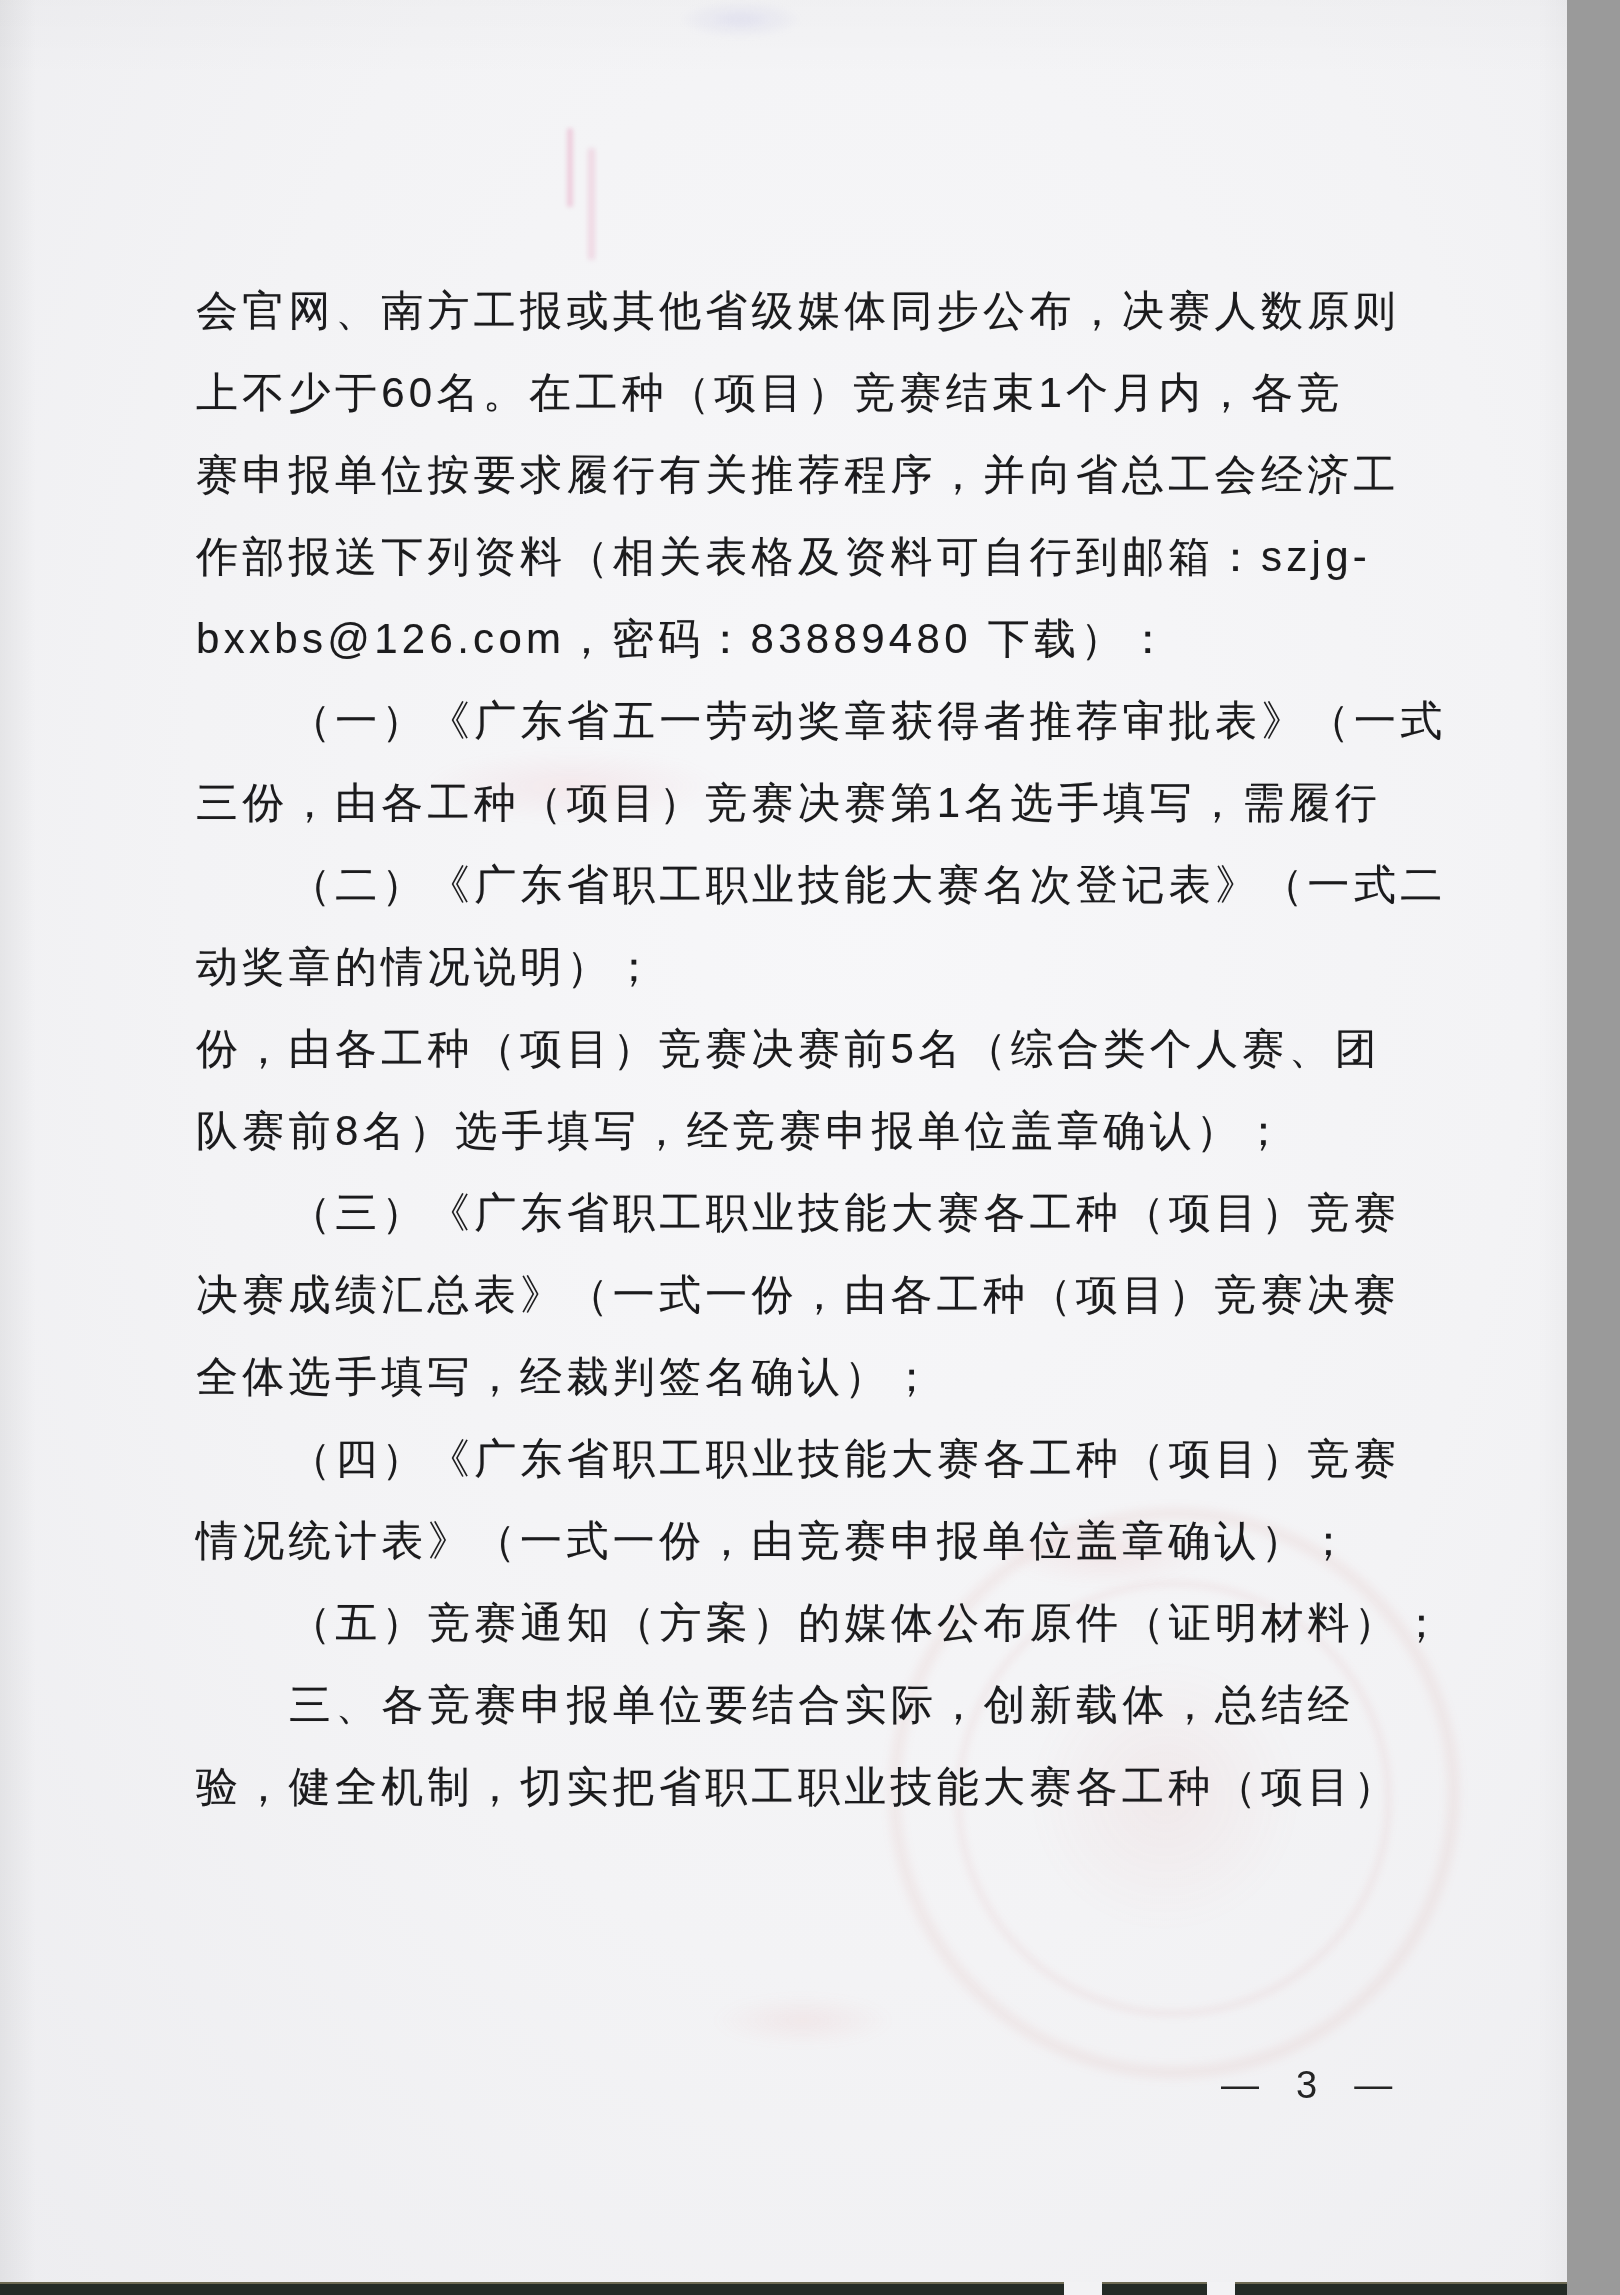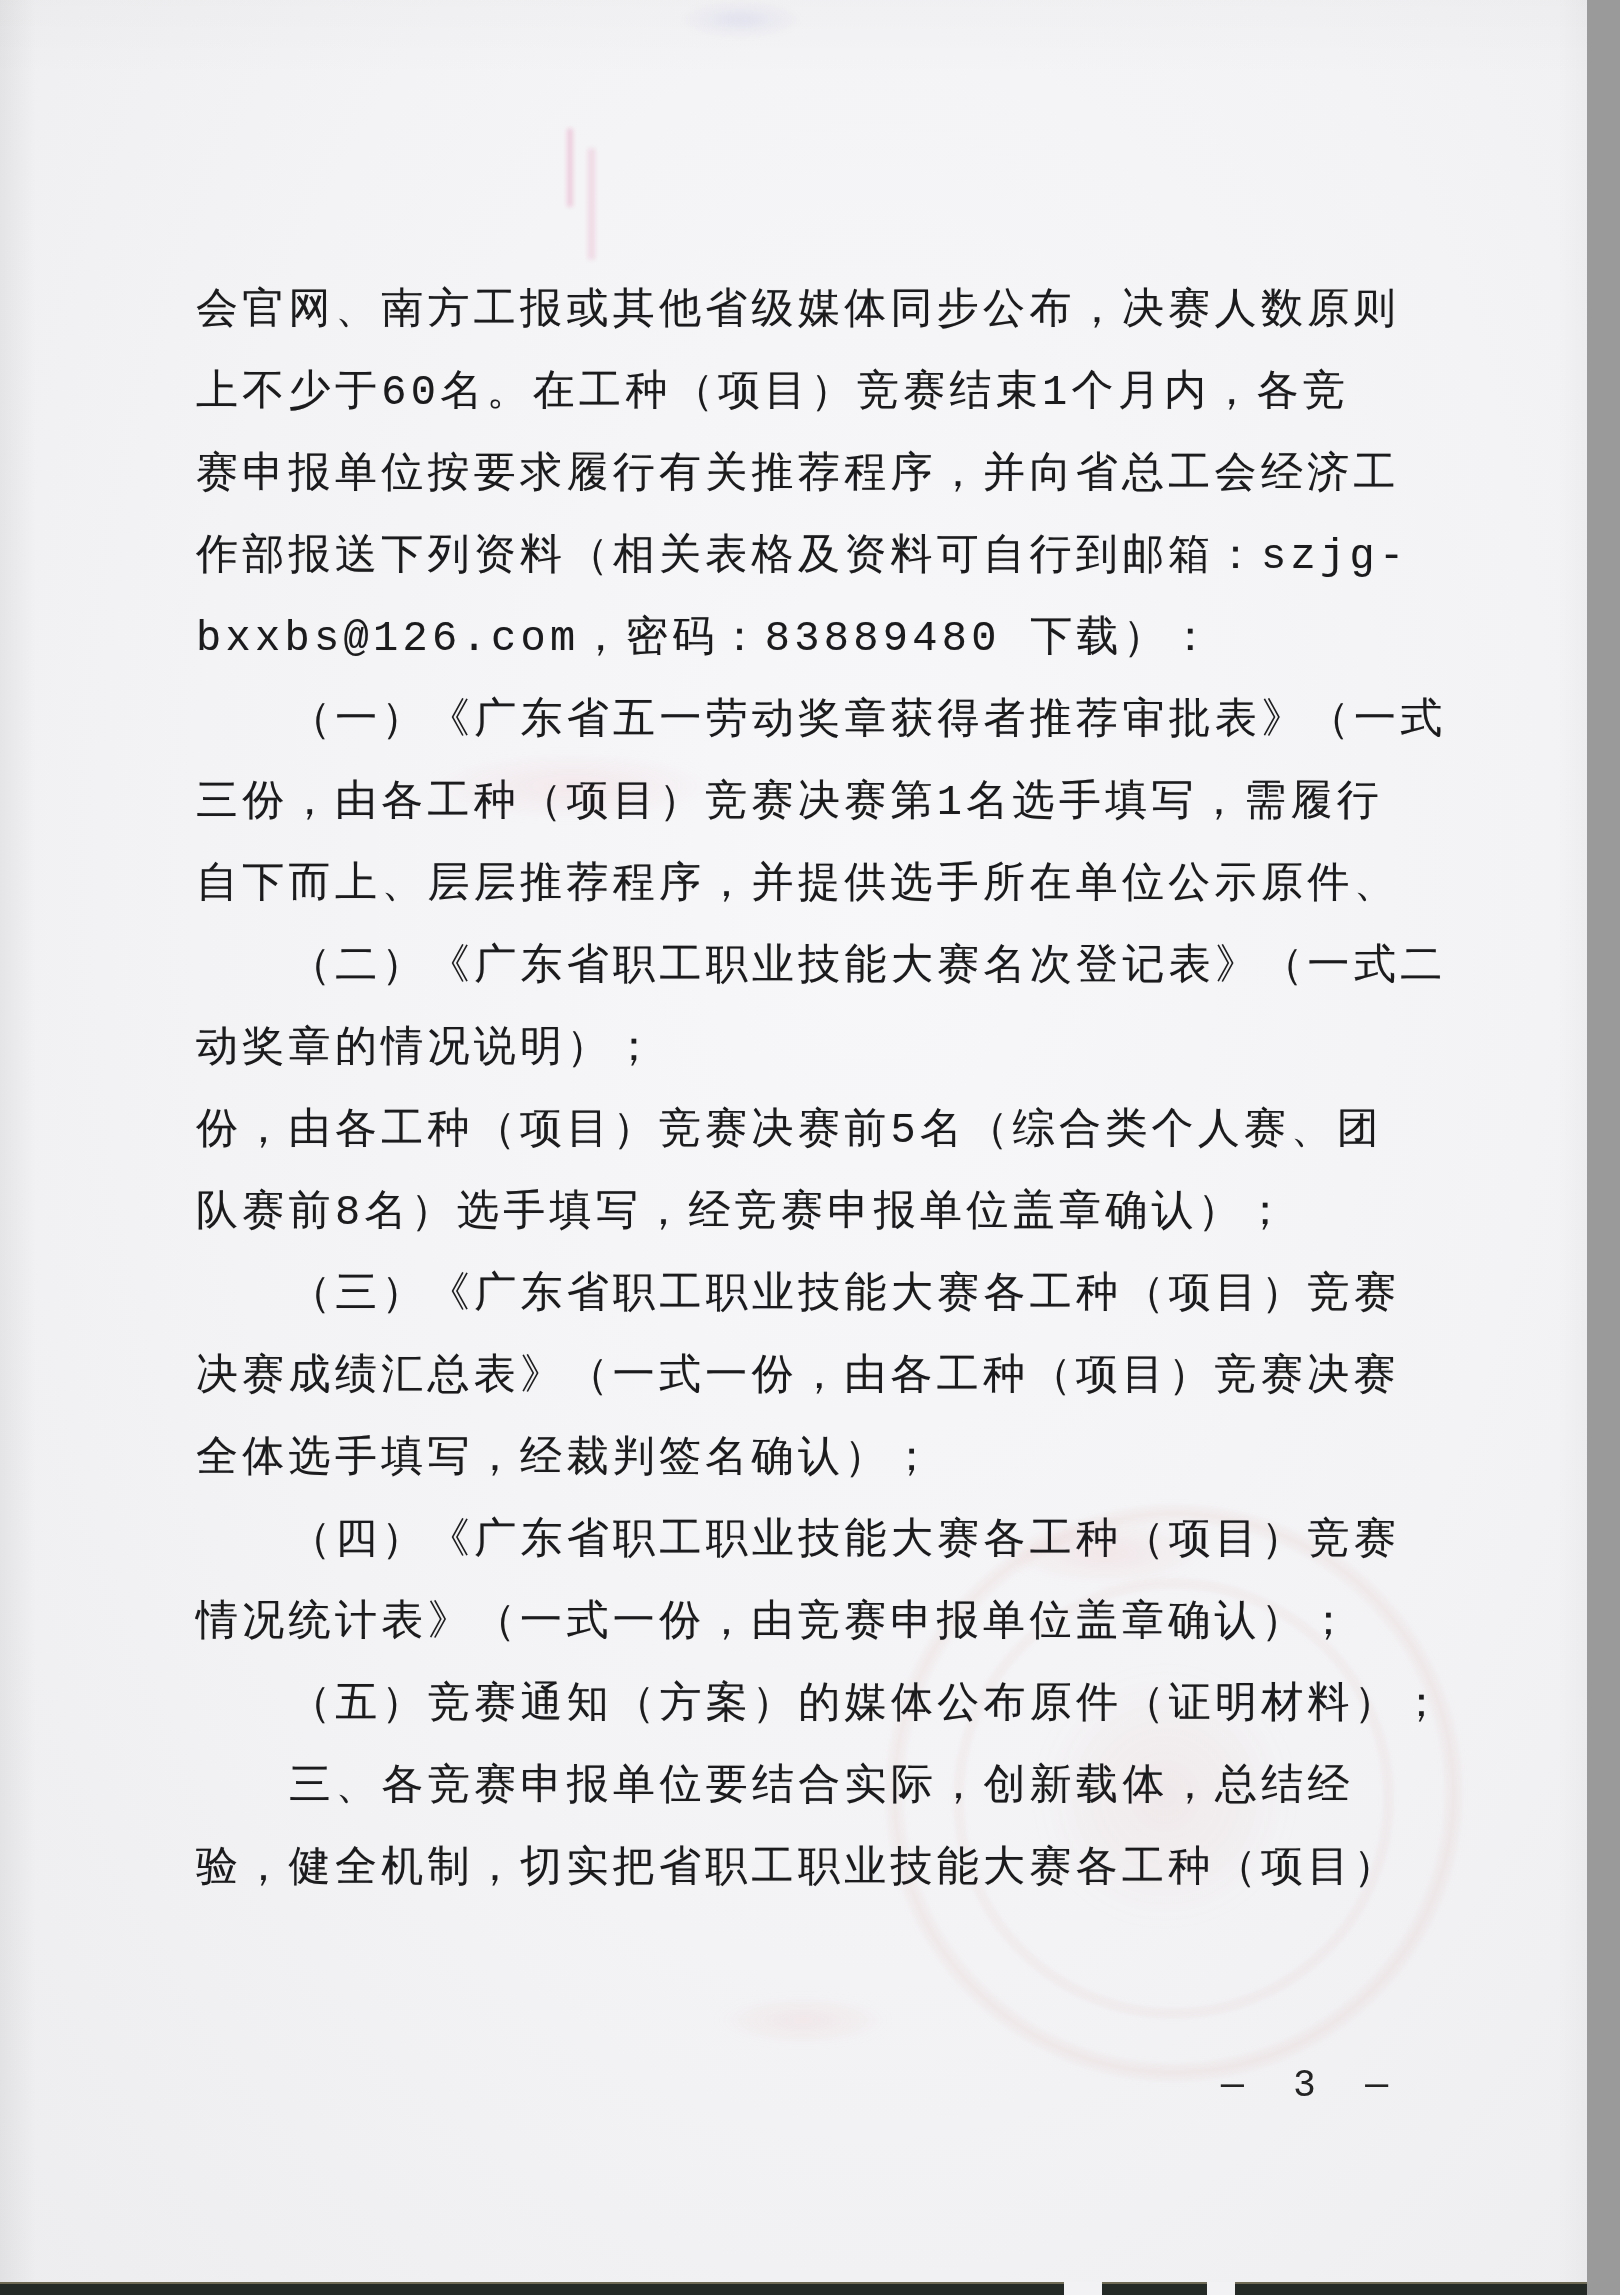--- a/index.html
+++ b/index.html
@@ -5,27 +5,26 @@
   html, body {
     margin: 0;
     padding: 0;
     background: #9a9a9a;
   }
   .page {
     position: relative;
     width: 1567px;
     height: 2295px;
     overflow: hidden;
-    font-family: Liberation Mono, monospace;
+    font-family: Liberation Sans, sans-serif;
     background:
       linear-gradient(90deg, rgba(0,0,0,0.05), rgba(0,0,0,0) 36px),
       linear-gradient(270deg, rgba(0,0,0,0.025), rgba(0,0,0,0) 30px),
       linear-gradient(180deg, rgba(0,0,0,0.015), rgba(0,0,0,0) 79px),
       radial-gradient(ellipse at 55% 38%, #f7f7f9 0%, #f3f3f5 55%, #ededf0 100%);
-    padding-left: 20px;
   }
 
   
   .text-block {
     position: absolute;
     left: 196px;
     top: 270px;
     width: 1132px;
     font-size: 42px;
     color: #1b1b1d;
@@ -139,21 +138,20 @@
   <div class="artifact smudge-top"></div>
 
   <div class="text-block" id="line-container">
       <div class="line">会官网、南方工报或其他省级媒体同步公布，决赛人数原则</div>
       <div class="line">上不少于60名。在工种（项目）竞赛结束1个月内，各竞</div>
       <div class="line">赛申报单位按要求履行有关推荐程序，并向省总工会经济工</div>
       <div class="line">作部报送下列资料（相关表格及资料可自行到邮箱：szjg-</div>
       <div class="line">bxxbs@126.com，密码：83889480 下载）：</div>
       <div class="line indent">（一）《广东省五一劳动奖章获得者推荐审批表》（一式</div>
       <div class="line">三份，由各工种（项目）竞赛决赛第1名选手填写，需履行</div>
-      <div class="line">自下而上、层层推荐程序，并提供选手所在单位公示原件、</div>
       <div class="line indent">（二）《广东省职工职业技能大赛名次登记表》（一式二</div>
       <div class="line">动奖章的情况说明）；</div>
       <div class="line">份，由各工种（项目）竞赛决赛前5名（综合类个人赛、团</div>
       <div class="line">队赛前8名）选手填写，经竞赛申报单位盖章确认）；</div>
       <div class="line indent">（三）《广东省职工职业技能大赛各工种（项目）竞赛</div>
       <div class="line">决赛成绩汇总表》（一式一份，由各工种（项目）竞赛决赛</div>
       <div class="line">全体选手填写，经裁判签名确认）；</div>
       <div class="line indent">（四）《广东省职工职业技能大赛各工种（项目）竞赛</div>
       <div class="line">情况统计表》（一式一份，由竞赛申报单位盖章确认）；</div>
       <div class="line indent">（五）竞赛通知（方案）的媒体公布原件（证明材料）；</div>

